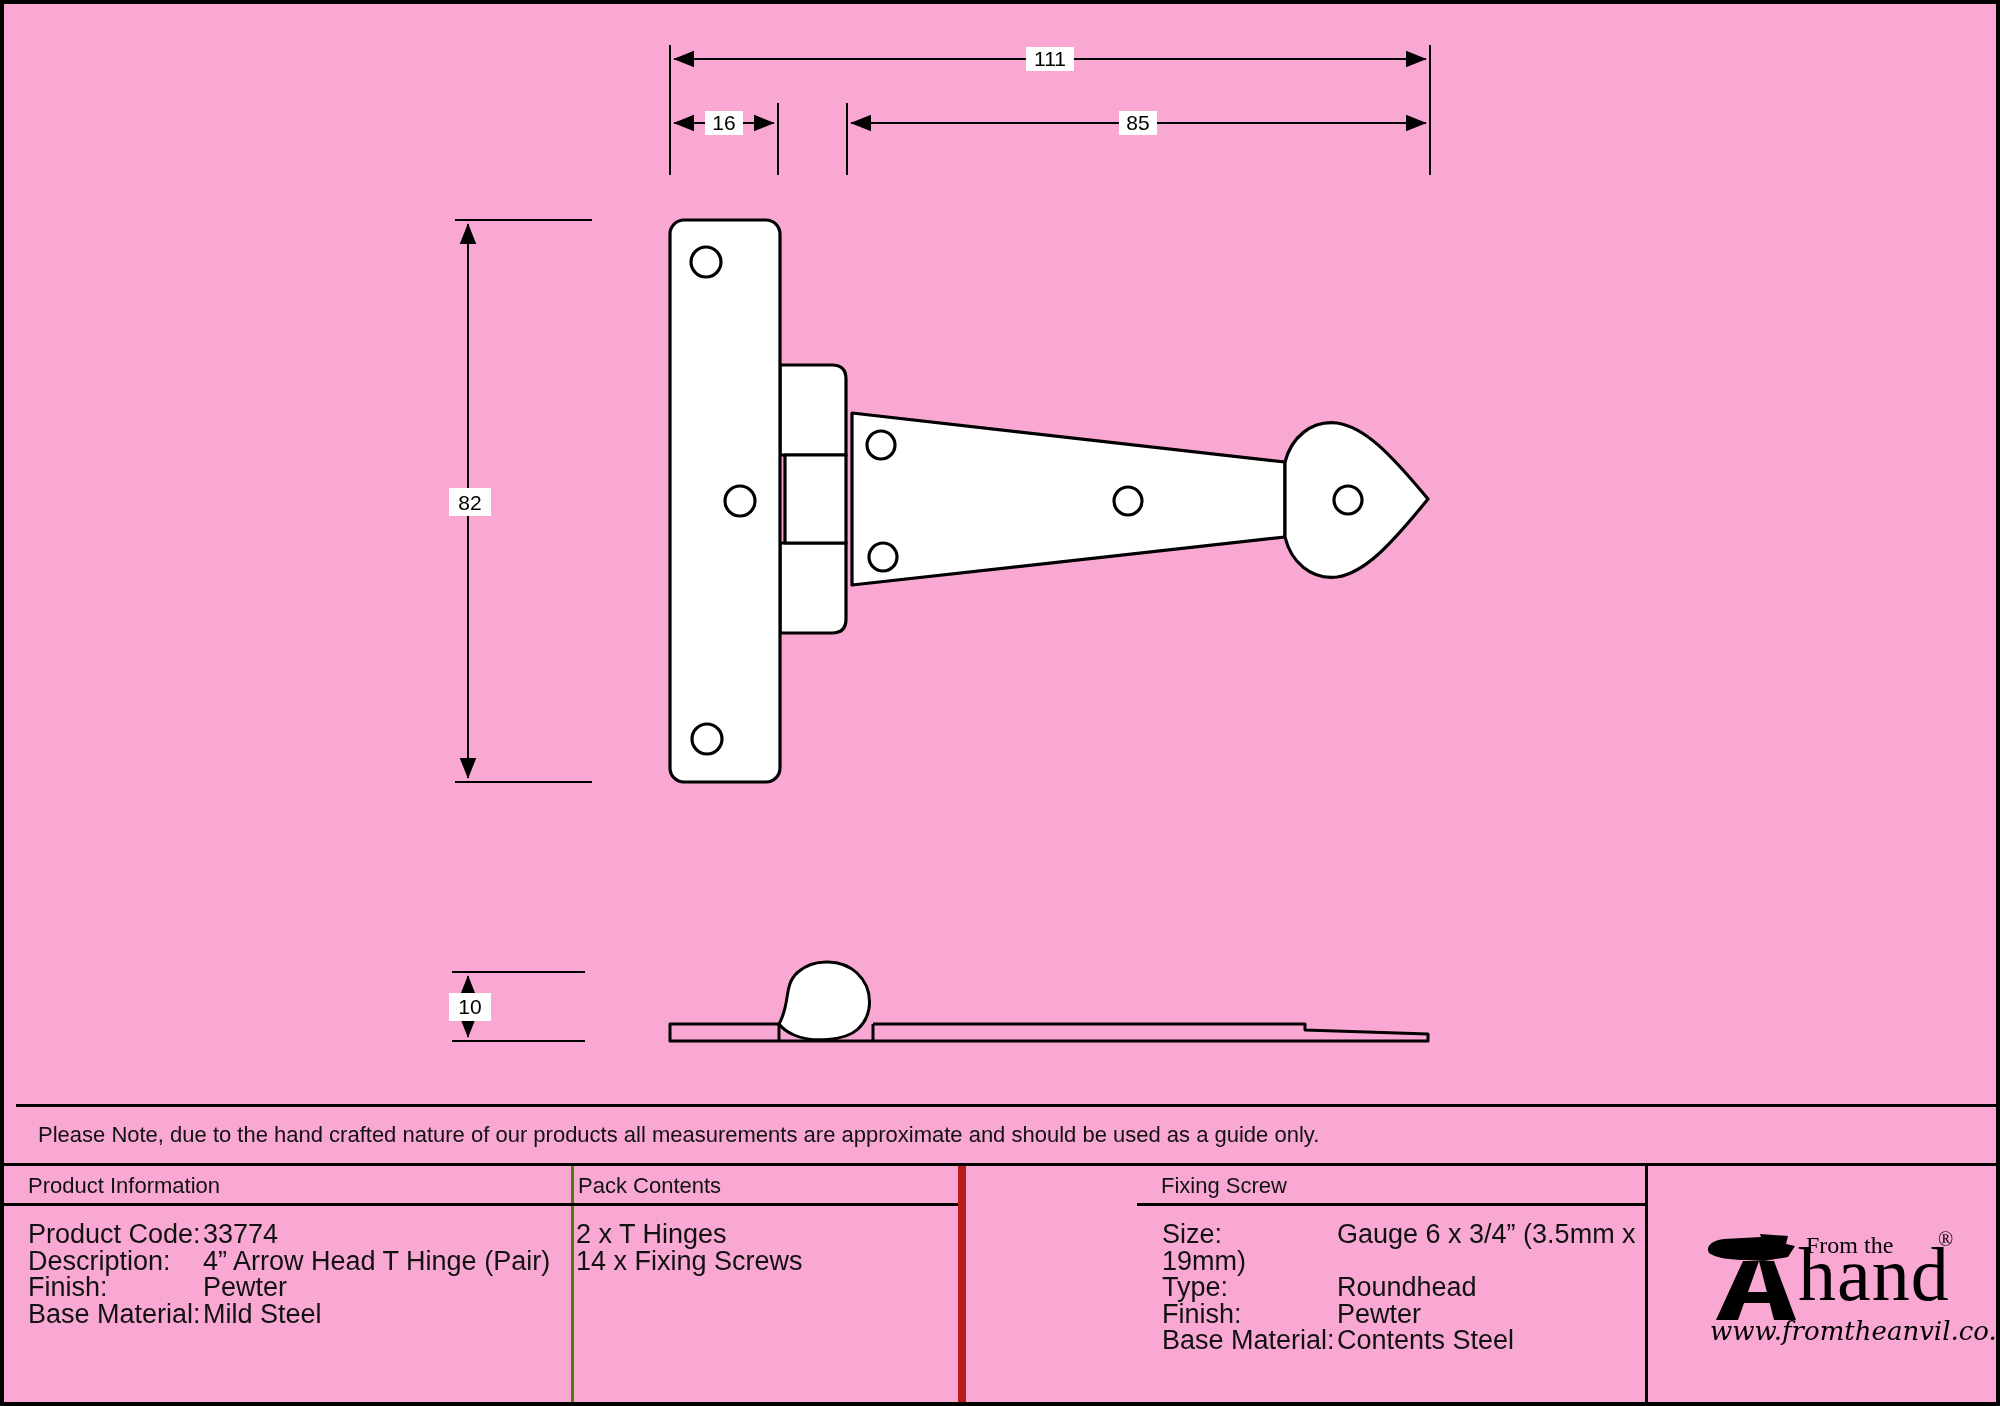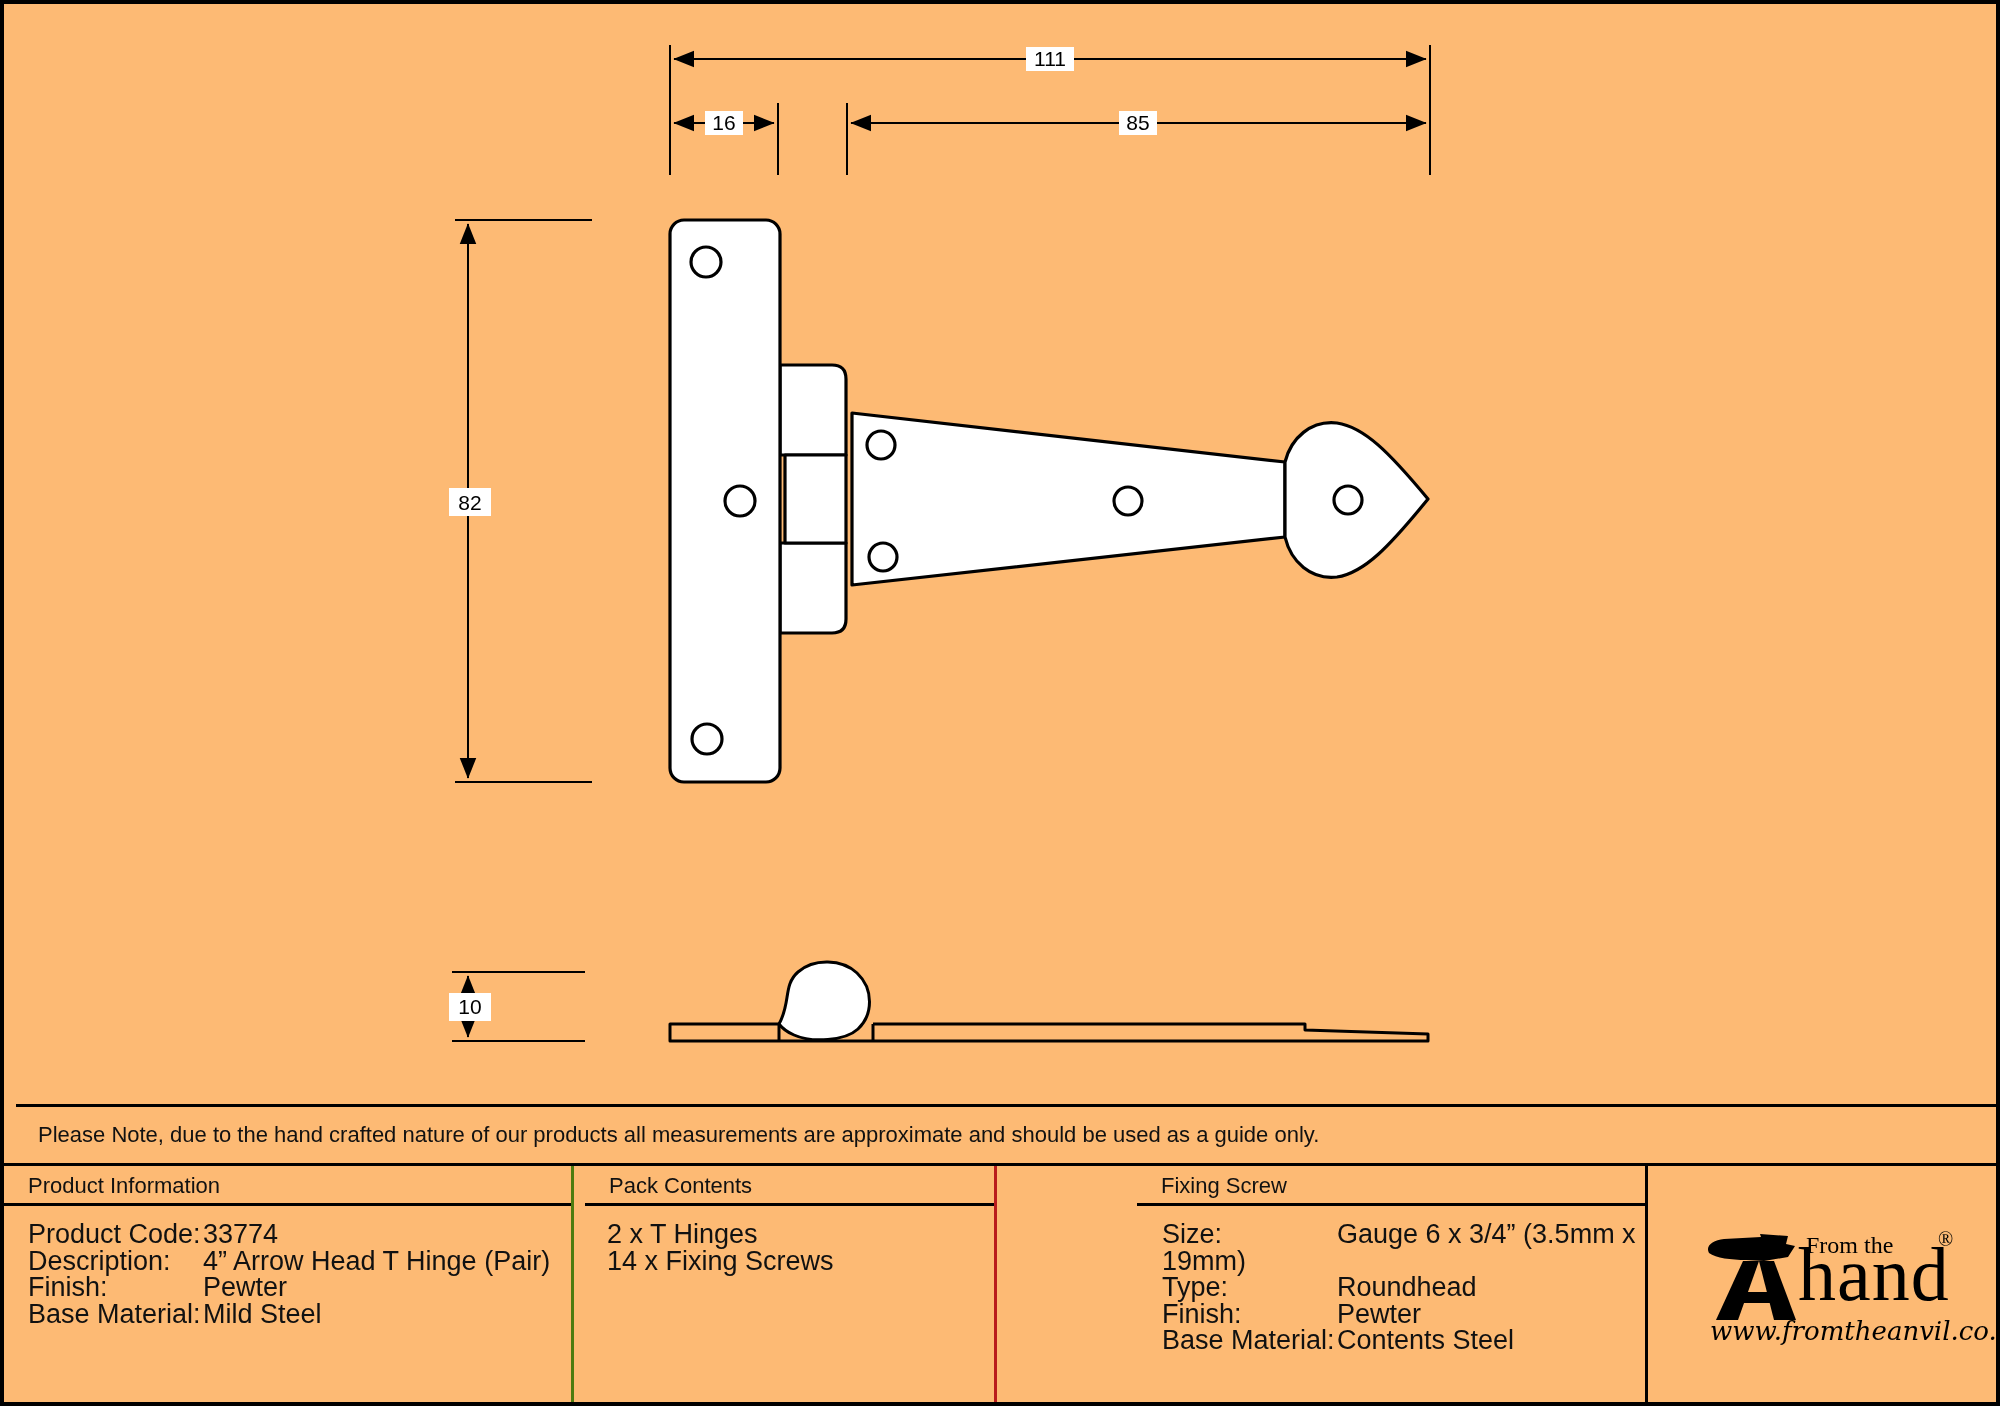--- a/index.html
+++ b/index.html
@@ -1,33 +1,33 @@
 <!DOCTYPE html>
 <html><head>
 <meta charset="utf-8">
 <style>
   html,body{margin:0;padding:0;background:#fff;}
   .page{
     position:relative;width:2000px;height:1406px;box-sizing:border-box;
-    border:4px solid #000;background:#fdba74;overflow:hidden;
+    border:4px solid #000;background:#f9a8d4;overflow:hidden;
     font-family:"Liberation Sans",sans-serif;color:#111;
   }
   .drawing{position:absolute;top:0;left:0;}
   .note-row{
     position:absolute;top:1100px;left:12px;width:1992px;height:59px;
     border-top:3px solid #000;display:flex;align-items:center;
     font-size:22px;padding-left:22px;box-sizing:border-box;
   }
   .table-wrap{
     position:absolute;top:1159px;left:0;width:1992px;height:239px;
     border-top:3px solid #000;
   }
   .col{position:absolute;top:0;height:239px;box-sizing:border-box;}
   .col.c1{left:0;width:570px;border-right:3px solid #4d7c0f;}
-  .col.c2{left:581px;width:412px;border-right:3px solid #b91c1c;}
+  .col.c2{left:550px;width:412px;border-right:8px solid #b91c1c;}
   .col.c3{left:1089px;width:555px;border-right:3px solid #000;padding-left:44px;}
   .col.c4{left:1644px;width:348px;}
   .cell-header{
     height:40px;line-height:40px;border-bottom:3px solid #000;
     font-size:22px;padding-left:24px;box-sizing:border-box;
   }
   .cell-body{padding:15px 0 0 24px;font-size:27px;line-height:26.5px;}
   .kv .k{display:inline-block;width:175px;}
   .logo-cell{position:relative;width:100%;height:100%;}
   .logo{position:absolute;left:0;top:62px;width:348px;height:130px;}

